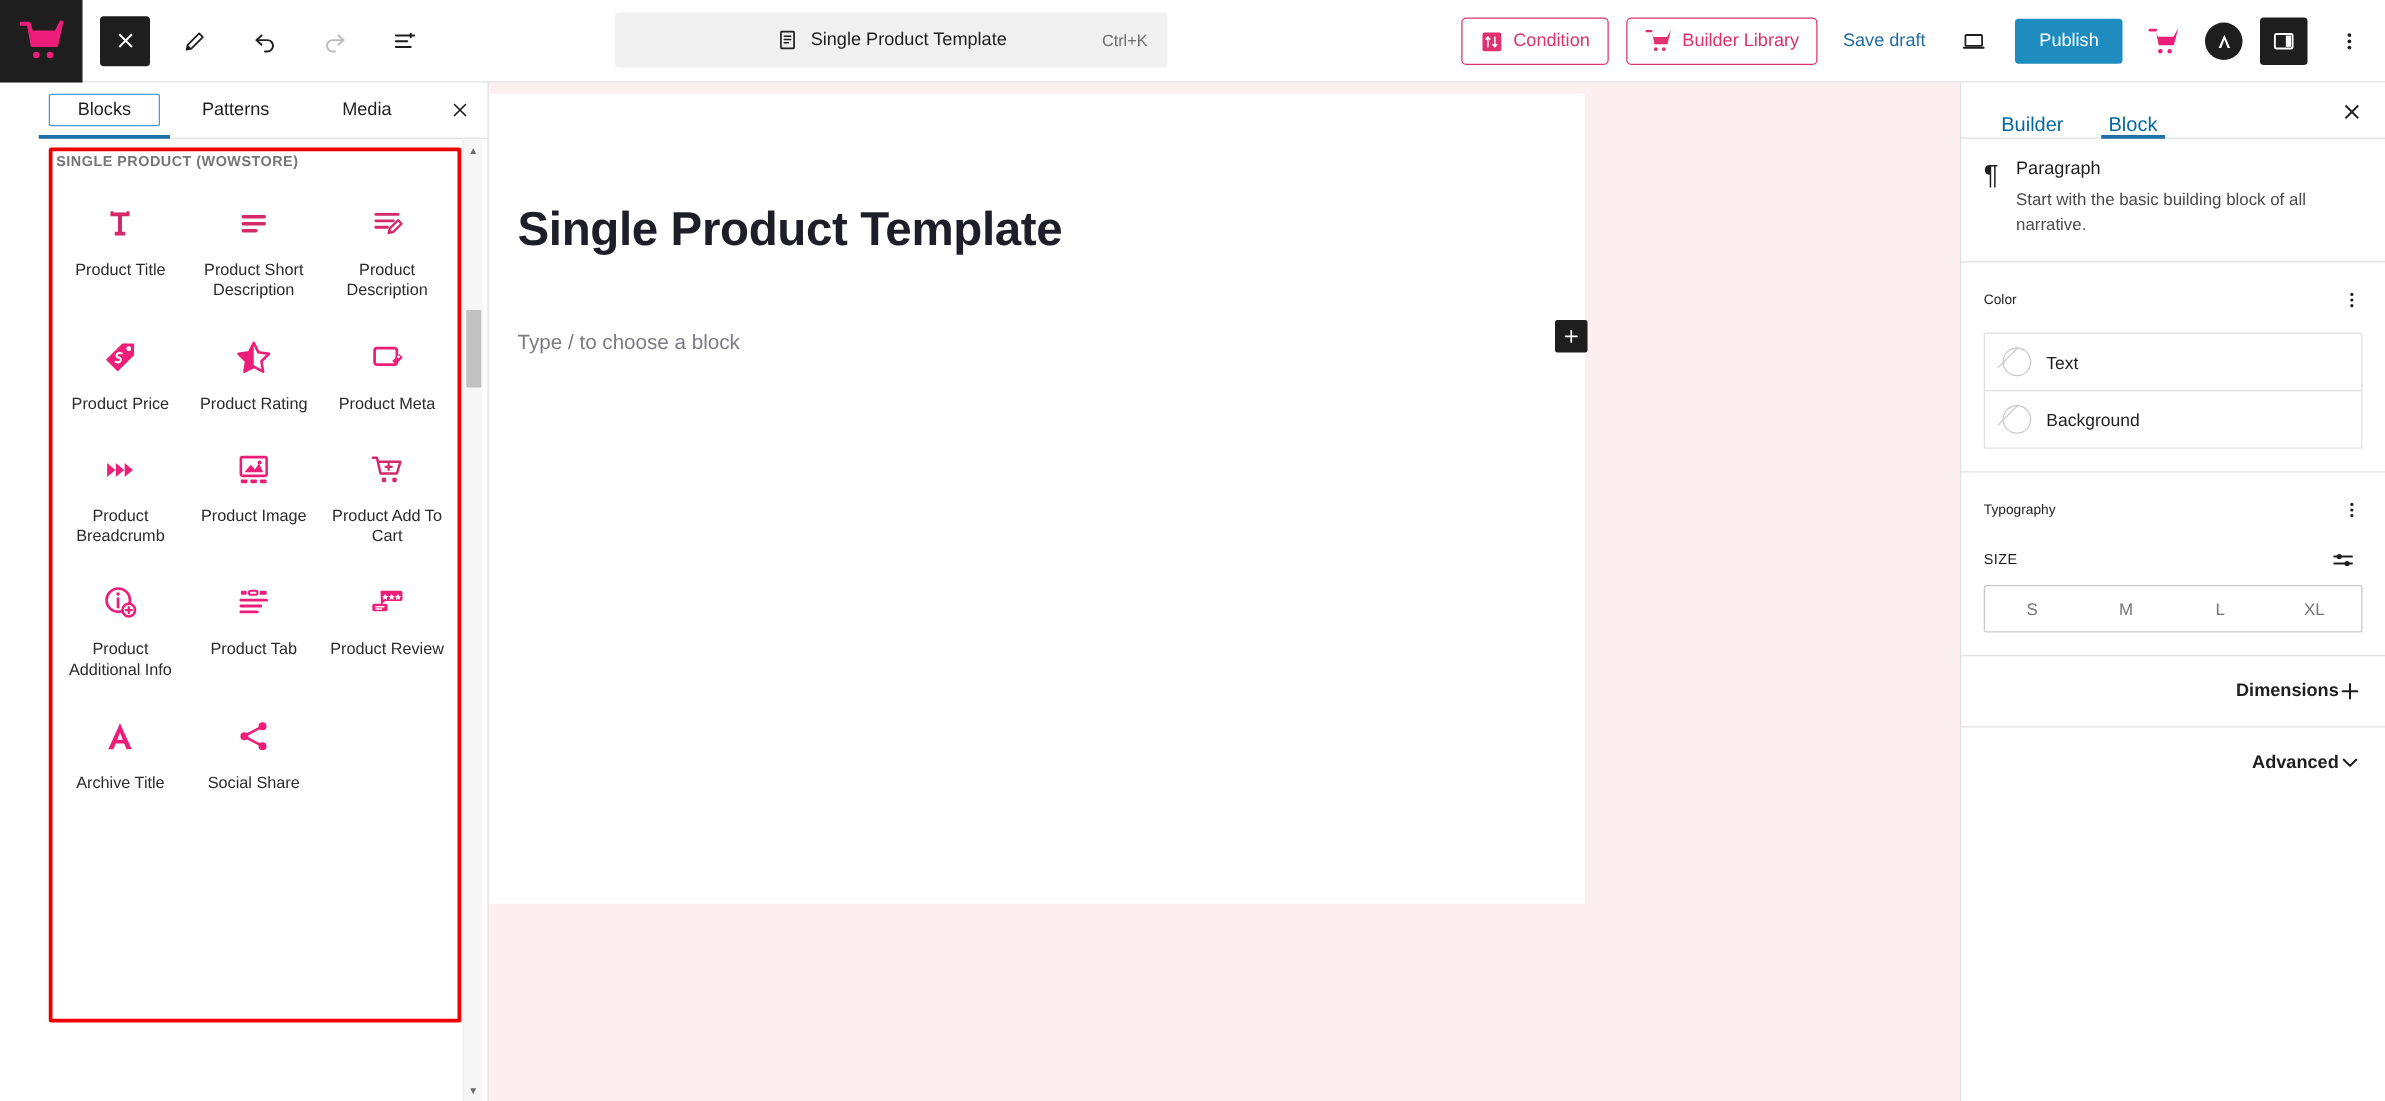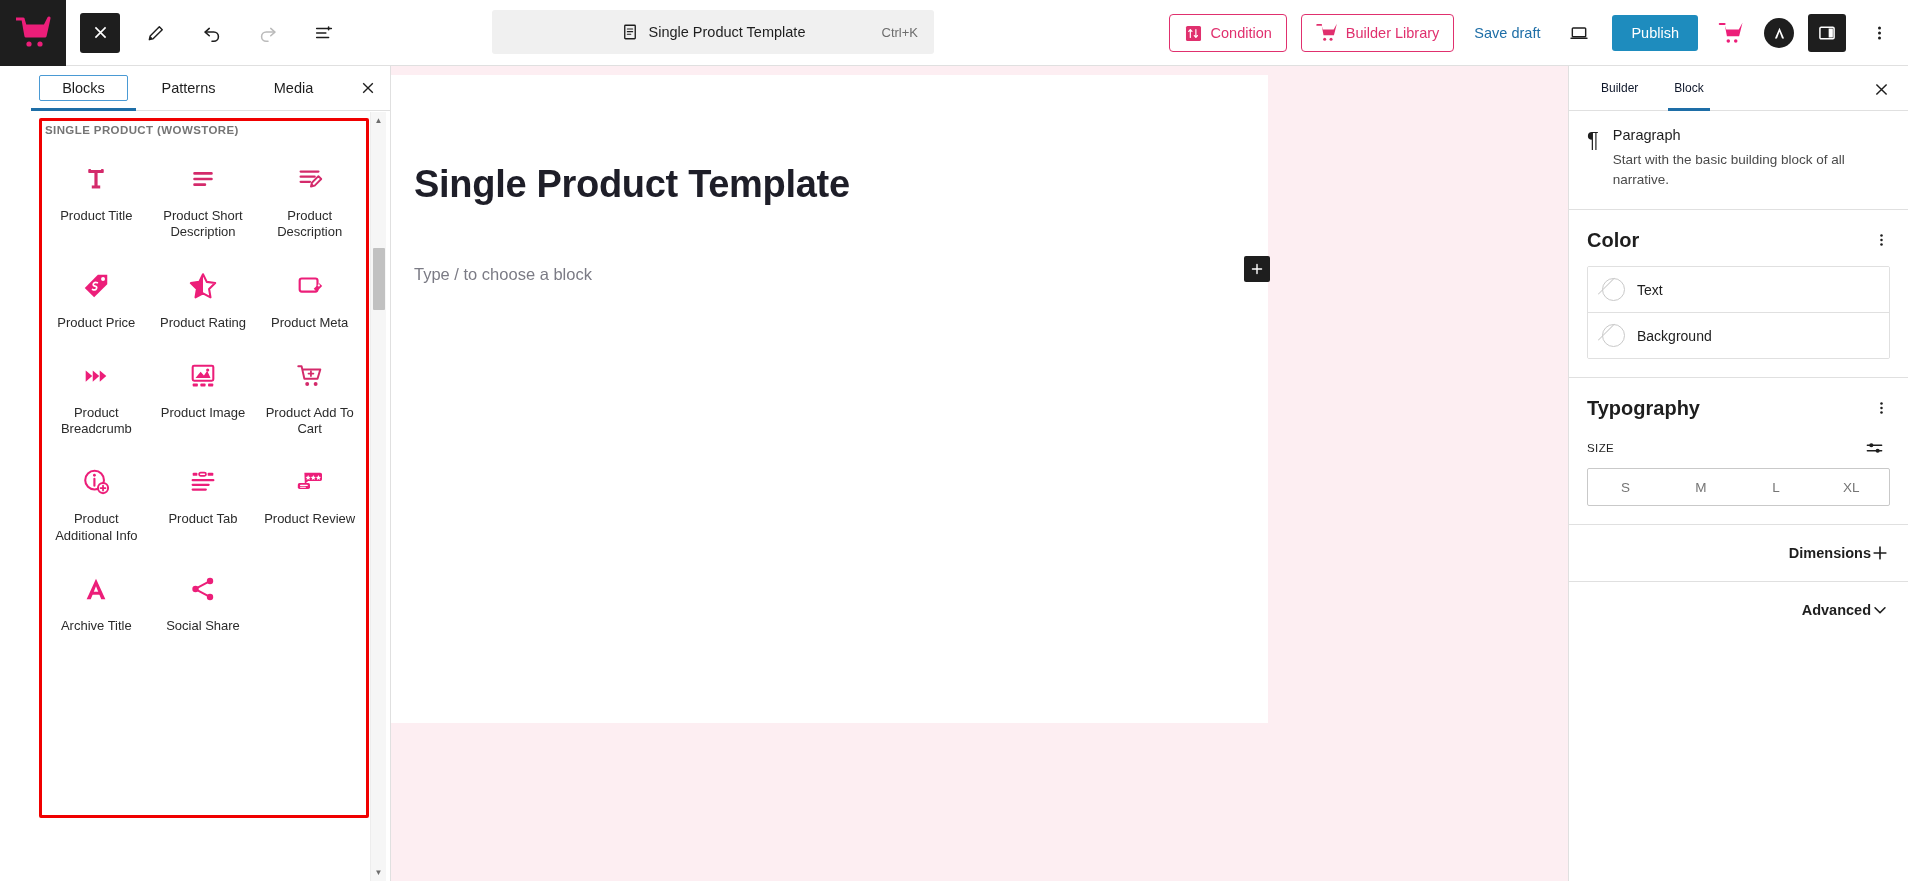--- a/index.html
+++ b/index.html
@@ -204,22 +204,22 @@
     background: #ffffff;
     border-left: 1px solid #e0e0e0;
     z-index: 30;
   }
   .sb-tabs {
     height: 45px; display: flex; align-items: stretch;
     border-bottom: 1px solid #e0e0e0; padding-left: 14px;
     position: relative;
   }
   .sb-tab {
-    display: flex; align-items: center; padding: 0 18px;
-    font-size: 12px; color: #0f172a; cursor: pointer;
+    display: flex; align-items: flex-end; padding: 0 18px;
+    font-size: 16px; color: #0369a1; cursor: pointer;
     background: transparent; border: none; position: relative;
   }
   .sb-tab.active::after {
     content: ""; position: absolute; left: 12px; right: 12px; bottom: -1px;
     height: 3px; background: #1e6ea7;
   }
   .sb-close {
     position: absolute; right: 10px; top: 6px;
     width: 34px; height: 34px; display: flex; align-items: center; justify-content: center;
     cursor: pointer; background: transparent; border: none;
@@ -229,21 +229,21 @@
     border-bottom: 1px solid #e0e0e0;
   }
   .bi-ico { font-size: 22px; color: #1e1e1e; line-height: 1; padding-top: 2px; }
   .bi-name { font-size: 14.5px; color: #1e1e1e; margin-bottom: 7px; }
   .bi-desc { font-size: 13.5px; color: #4a4a4a; line-height: 1.45; max-width: 248px; }
 
   .panel-head {
     display: flex; align-items: center; justify-content: space-between;
     padding: 17px 18px 13px 18px;
   }
-  .panel-title { font-size: 20px; font-weight: bold; color: #1e1e1e; }
+  .panel-title { font-size: 11px; font-weight: normal; color: #1e1e1e; }
   .kebab { cursor: pointer; background: transparent; border: none; padding: 4px 6px; line-height: 0; }
 
   .color-list {
     margin: 0 18px 18px 18px;
     border: 1px solid #e0e0e0; border-radius: 2px; overflow: hidden;
   }
   .color-row {
     display: flex; align-items: center; gap: 12px;
     padding: 11px 14px; cursor: pointer; font-size: 14px; color: #1e1e1e;
     background: #fff;

